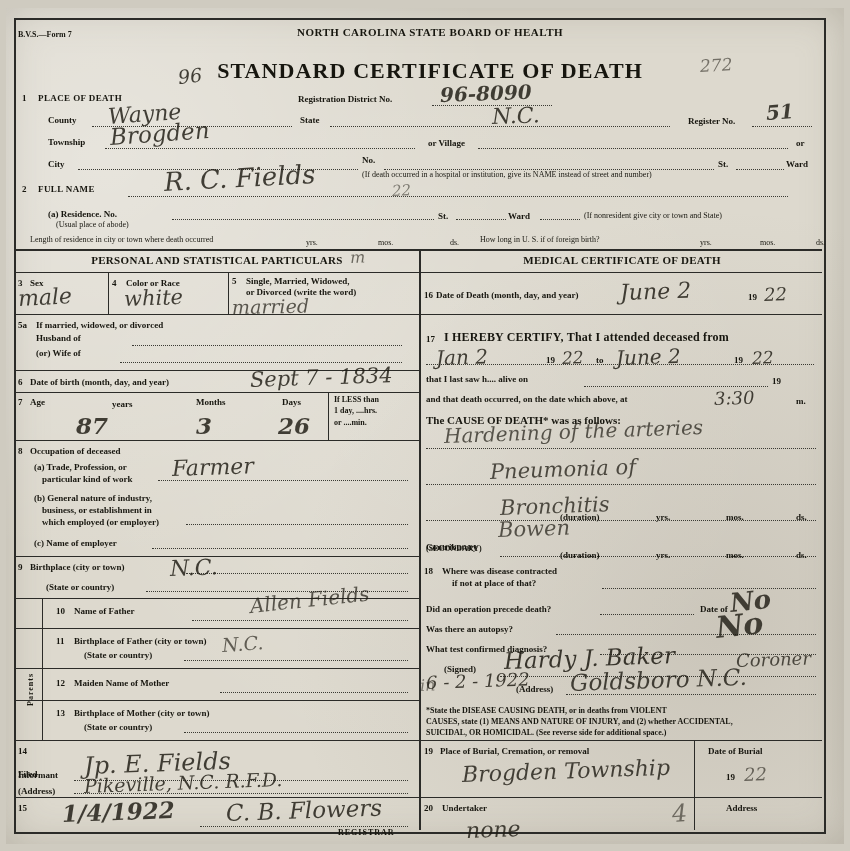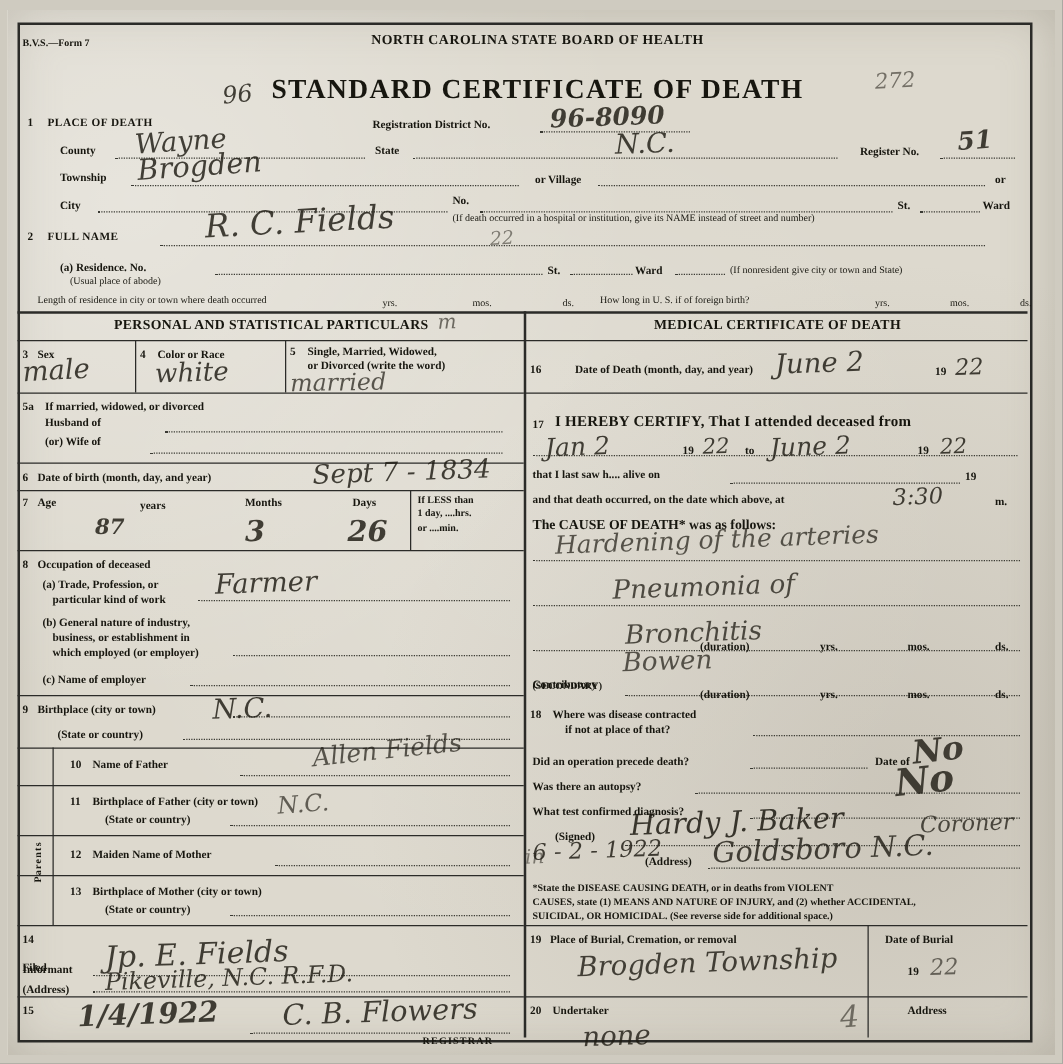--- a/index.html
+++ b/index.html
@@ -189,21 +189,21 @@
   <div class="hw rot-2" style="left:250px;top:368px;font-size:21px;">Sept 7 - 1834</div>
 
   <div class="blk x-small bold" style="left:18px;top:397px;">7</div>
   <div class="blk x-small bold" style="left:30px;top:397px;">Age</div>
   <div class="blk x-small bold" style="left:112px;top:399px;">years</div>
   <div class="blk x-small bold" style="left:196px;top:397px;">Months</div>
   <div class="blk x-small bold" style="left:282px;top:397px;">Days</div>
   <div class="blk tiny bold" style="left:334px;top:395px;">If LESS than</div>
   <div class="blk tiny bold" style="left:334px;top:406px;">1 day, ....hrs.</div>
   <div class="blk tiny bold" style="left:334px;top:418px;">or ....min.</div>
-  <div class="hw b" style="left:76px;top:412px;font-size:17px;">87</div>
+  <div class="hw b" style="left:76px;top:412px;font-size:23px;">87</div>
   <div class="hw b" style="left:196px;top:412px;font-size:23px;">3</div>
   <div class="hw b" style="left:278px;top:412px;font-size:23px;">26</div>
 
   <div class="blk x-small bold" style="left:18px;top:446px;">8</div>
   <div class="blk x-small bold" style="left:30px;top:446px;">Occupation of deceased</div>
   <div class="blk x-small bold" style="left:34px;top:462px;">(a) Trade, Profession, or</div>
   <div class="blk x-small bold" style="left:42px;top:474px;">particular kind of work</div>
   <div class="dots" style="position:absolute;left:158px;top:480px;width:250px;"></div>
   <div class="hw rot-2" style="left:172px;top:456px;font-size:22px;">Farmer</div>
   <div class="blk x-small bold" style="left:34px;top:493px;">(b) General nature of industry,</div>
@@ -254,21 +254,21 @@
   <div class="hw rot-2" style="left:226px;top:800px;font-size:23px;">C. B. Flowers</div>
   <div class="blk tiny bold" style="left:338px;top:828px;letter-spacing:1px;">REGISTRAR</div>
   <div class="dots" style="position:absolute;left:200px;top:826px;width:208px;"></div>
 
   <div class="rule hr" style="left:419px;top:314px;width:403px;"></div>
   <div class="rule hr" style="left:419px;top:740px;width:403px;"></div>
   <div class="rule hr" style="left:419px;top:797px;width:403px;"></div>
   <div class="rule vr" style="left:694px;top:740px;height:90px;"></div>
 
   <div class="blk x-small bold" style="left:424px;top:290px;">16</div>
-  <div class="blk x-small bold" style="left:440px;top:290px;padding-left:20px;">Date of Death (month, day, and year)</div>
+  <div class="blk x-small bold" style="left:416px;top:290px;padding-left:20px;">Date of Death (month, day, and year)</div>
   <div class="hw rot-2" style="left:620px;top:280px;font-size:22px;">June 2</div>
   <div class="blk x-small bold" style="left:748px;top:292px;">19</div>
   <div class="hw rot-2" style="left:764px;top:284px;font-size:18px;">22</div>
 
   <div class="blk x-small bold" style="left:426px;top:334px;">17</div>
   <div class="blk bold" style="left:444px;top:330px;font-size:12px;letter-spacing:.2px;">I HEREBY CERTIFY, That I attended deceased from</div>
   <div class="dots" style="position:absolute;left:426px;top:364px;width:388px;"></div>
   <div class="hw rot-2" style="left:436px;top:346px;font-size:20px;">Jan 2</div>
   <div class="blk x-small bold" style="left:546px;top:355px;">19</div>
   <div class="hw rot-2" style="left:562px;top:348px;font-size:17px;">22</div>

